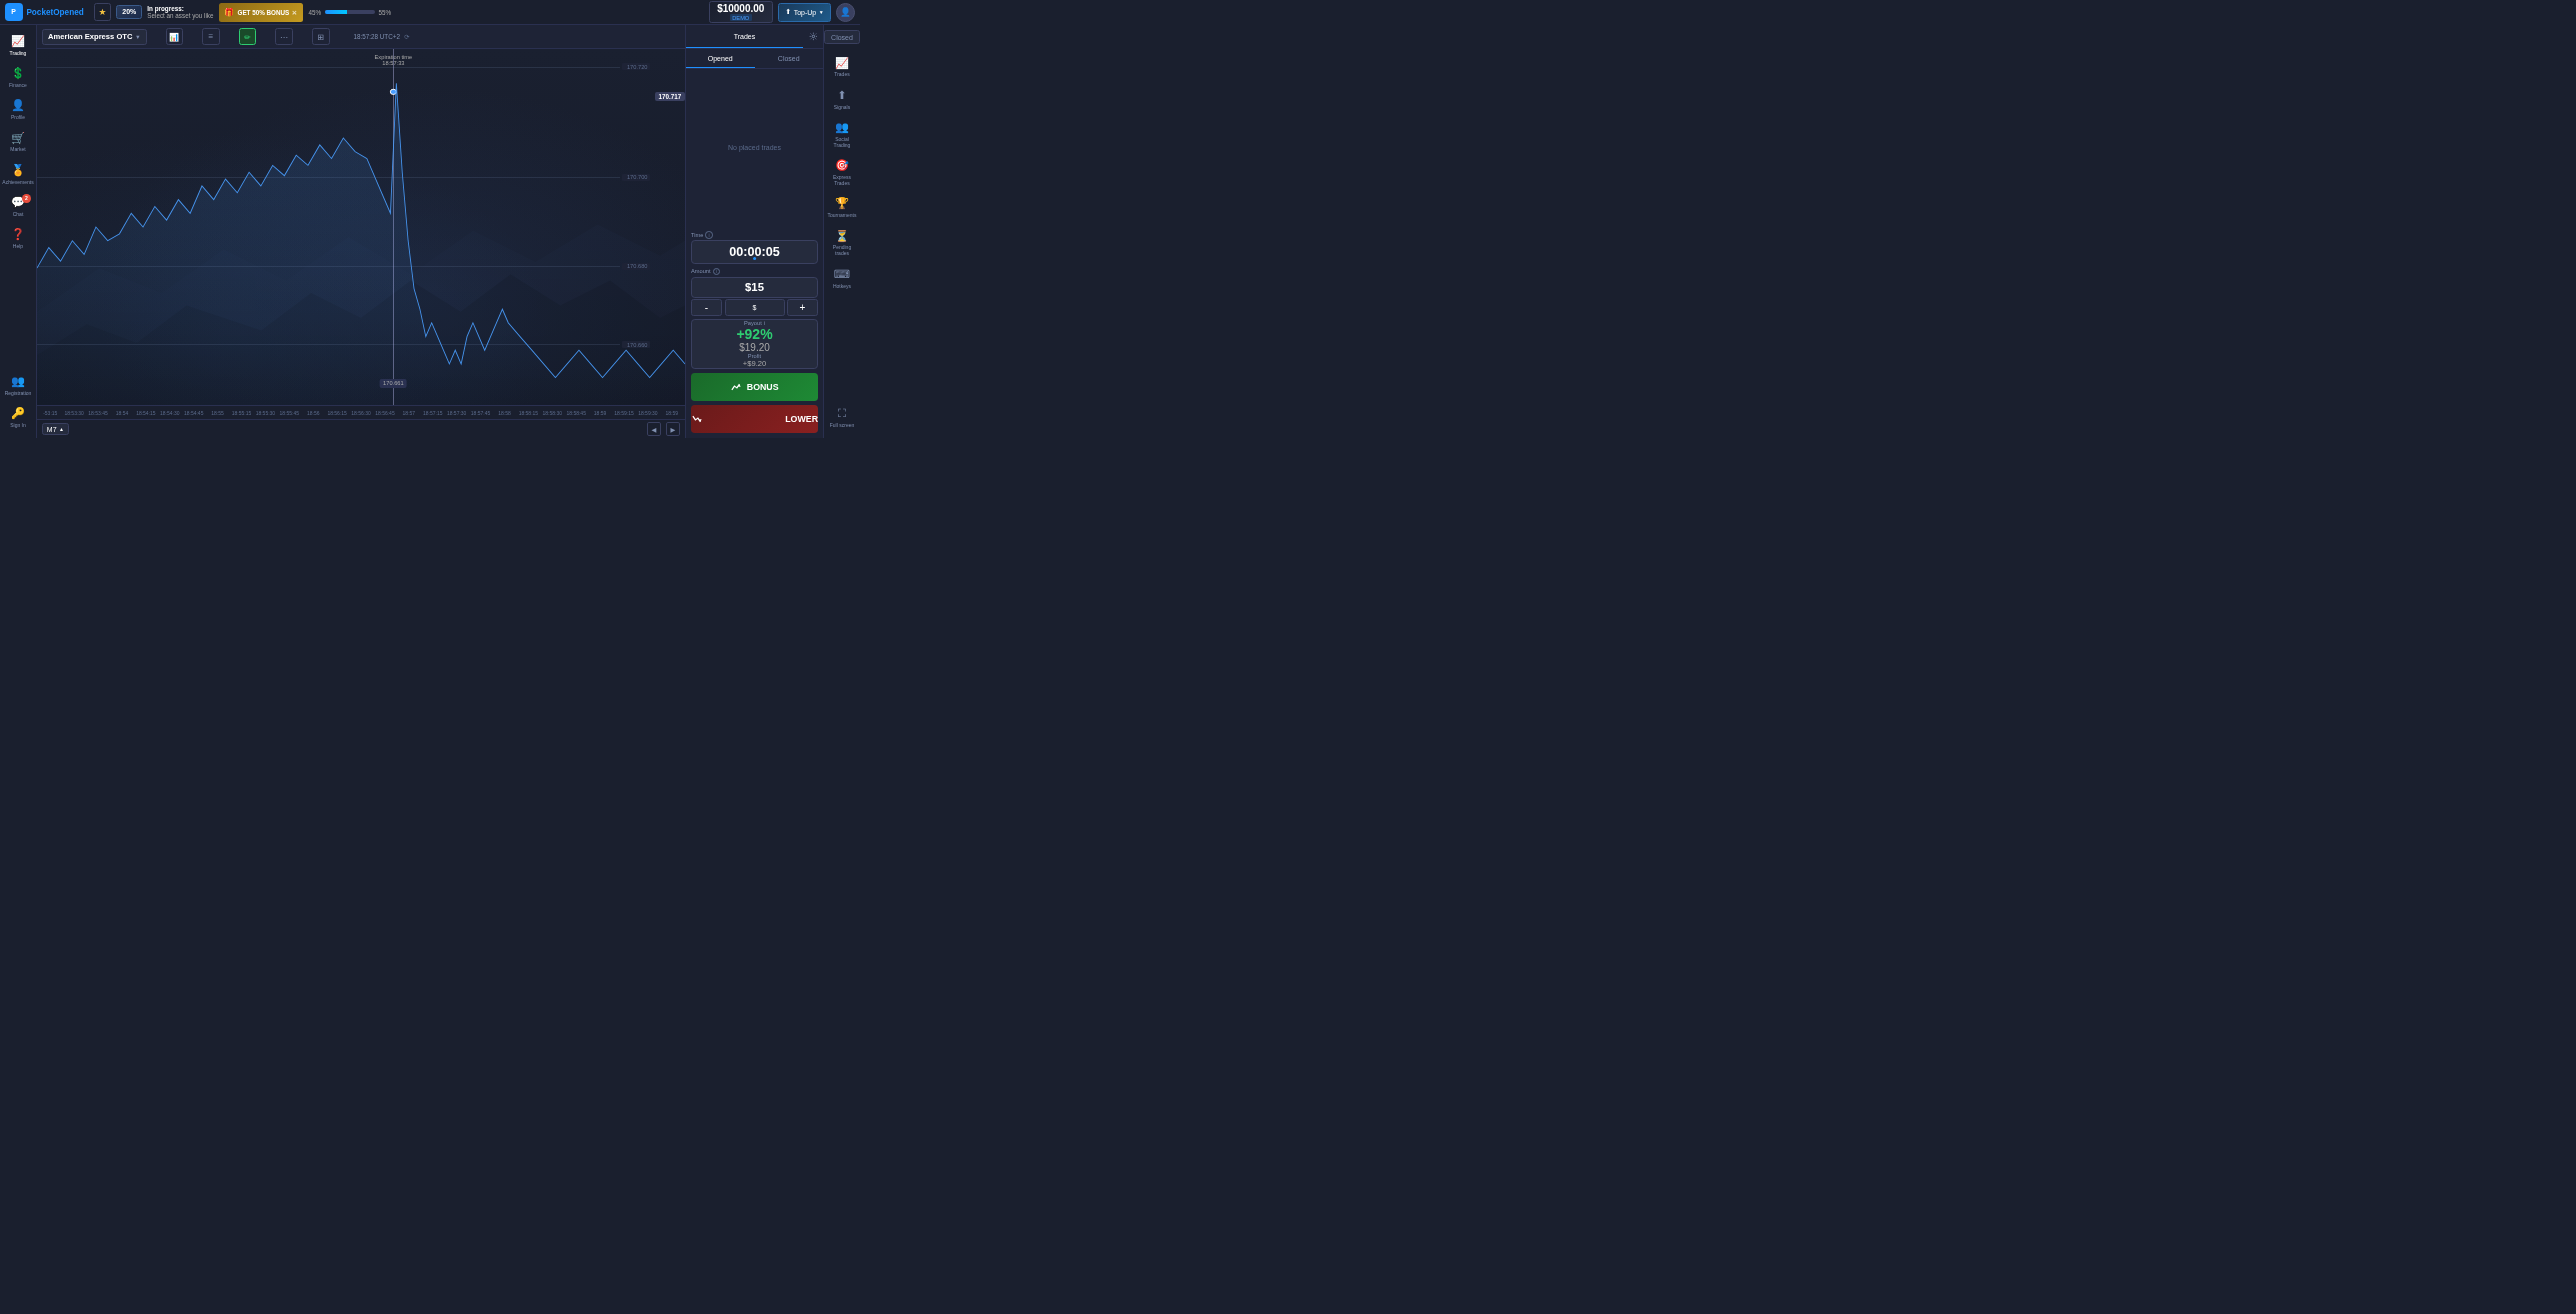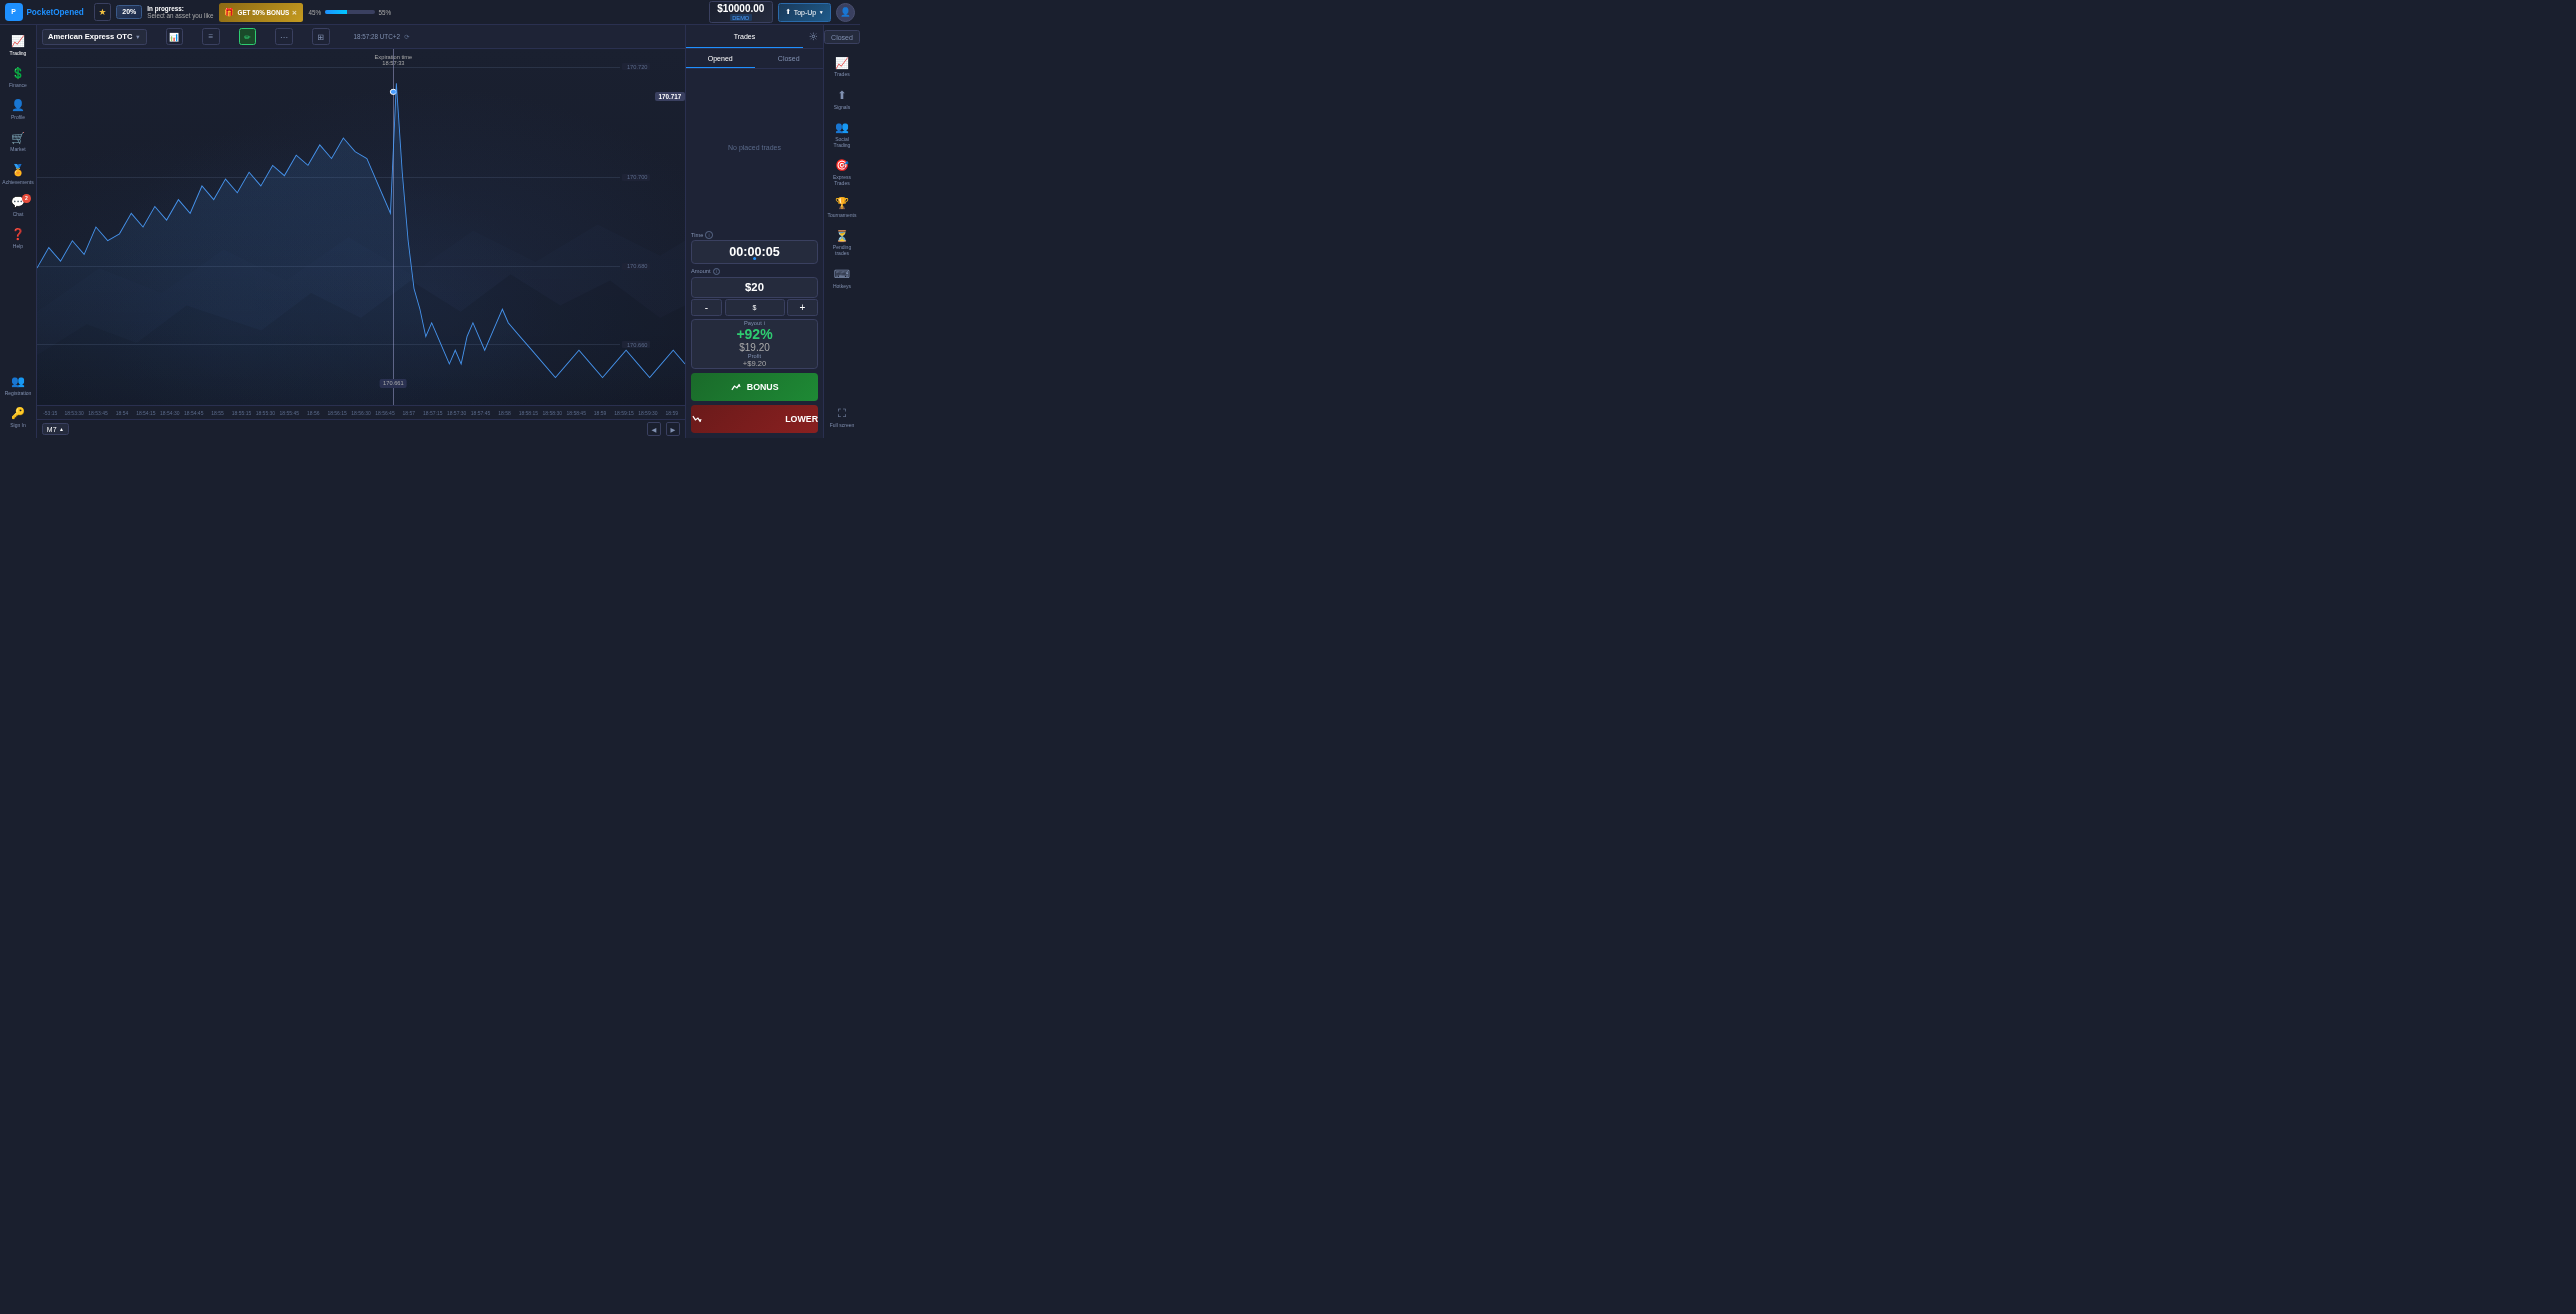--- a/index.html
+++ b/index.html
@@ -917,21 +917,21 @@
           <div class="timer-dot"></div>
         </div>
       </div>
 
       <div class="control-group">
         <div class="control-label">
           <span>Amount</span>
           <div class="info-icon">i</div>
         </div>
         <div class="amount-display">
-          <span>$20</span>
+          <span>$15</span>
         </div>
         <div class="amount-controls">
           <button class="amount-btn">
             <span>-</span>
           </button>
           <div class="amount-input-btn">
             <span>$</span>
           </div>
           <button class="amount-btn">
             <span>+</span>

